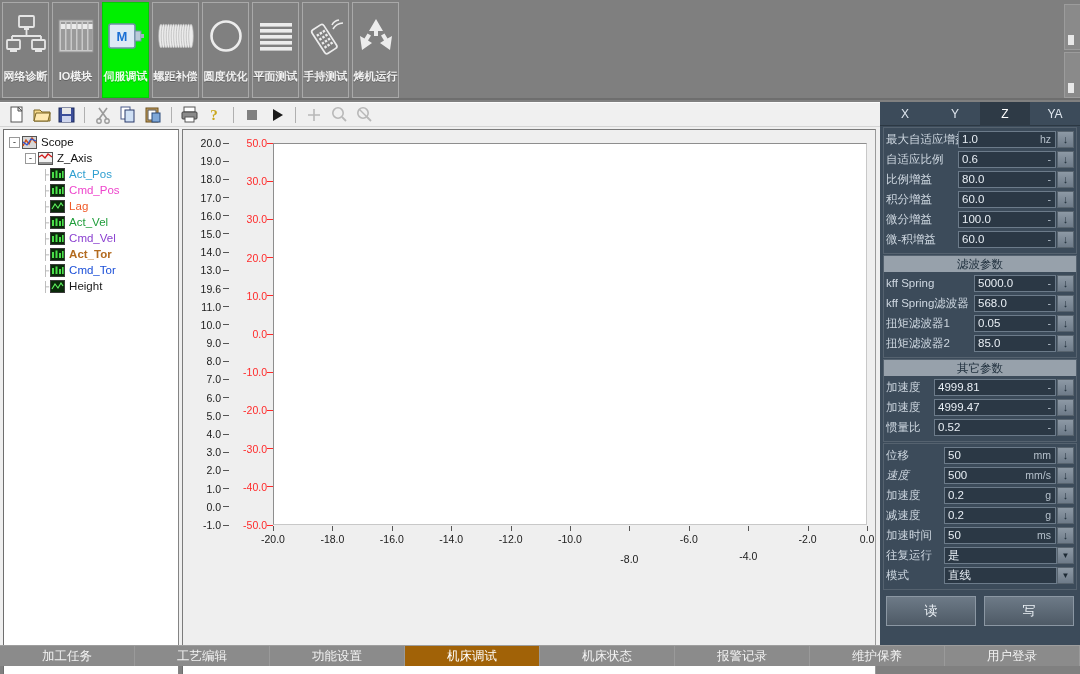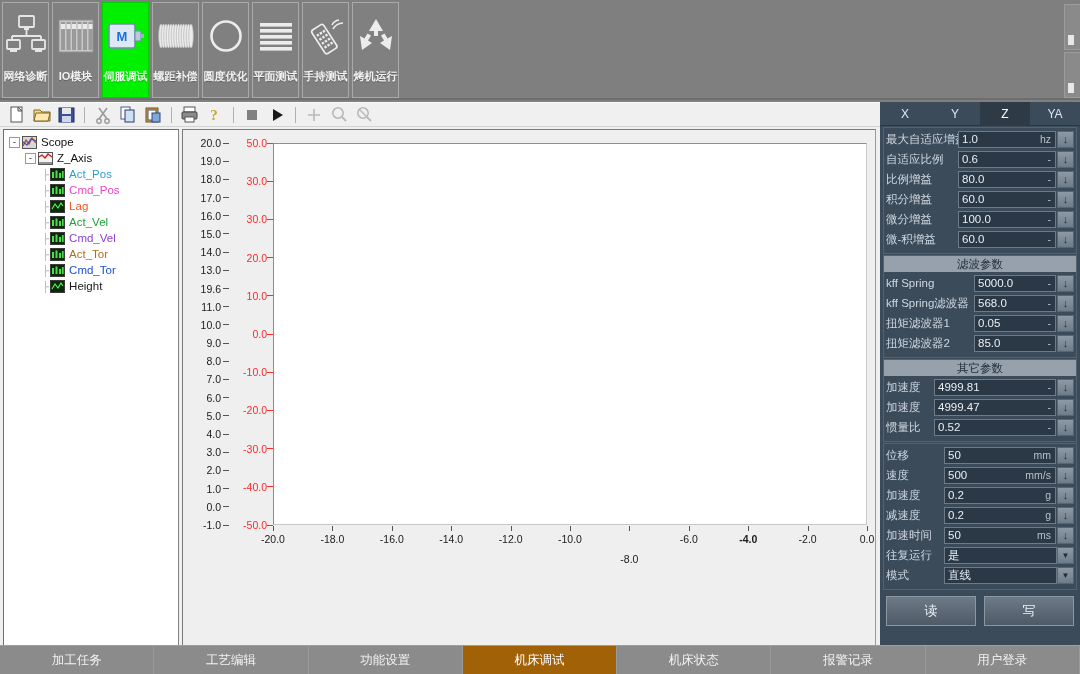--- a/index.html
+++ b/index.html
@@ -131,21 +131,21 @@
   }
   .rwbtns { display:flex; gap: 8px; padding: 6px 6px 0 6px; }
   .rwbtn {
     flex: 1; height: 30px; background: linear-gradient(#6d7a87,#4e5a66);
     border: 1px solid #8b97a3; color: #eef3f8; font-size: 13px;
     display:flex; align-items:center; justify-content:center; cursor:pointer;
   }
 
   
   .bottomnav {
-    position: absolute; left: 0; top: 645px; width: 1080px; height: 29px;
+    position: absolute; left: 0; top: 645px; width: 1080px; height: 21px;
     background: #8b8b8b; display: flex; border-top: 1px solid #9e9e9e;
   }
   .navitem {
     flex: 1; display: flex; align-items: center; justify-content: center;
     font-size: 12.5px; color: #f2f2f2; cursor: pointer;
     border-right: 1px solid #9a9a9a;
   }
   .navitem.active { background: #a16207; color: #ffffff; }
 </style>
 </head>
@@ -469,21 +469,21 @@
             <span class="dash">├</span>
             <div class="ico"><svg width="15" height="13" viewBox="0 0 15 13">
                 <rect x="0.5" y="0.5" width="14" height="12" fill="#0a2a0a" stroke="#3a3a3a"></rect>
                 <g fill="#4ae04a">
                   <rect x="2" y="4" width="2" height="6"></rect>
                   <rect x="5.5" y="2.5" width="2" height="7.5"></rect>
                   <rect x="9" y="5" width="2" height="5"></rect>
                   <rect x="12" y="3" width="1.6" height="7"></rect>
                 </g>
               </svg></div>
-            <span style="color: rgb(179, 107, 31);">Act_Tor</span>
+            <span style="color: rgb(179, 107, 31); font-weight: bold;">Act_Tor</span>
           </div>
           <div class="tnode" style="padding-left: 33px;">
             <span class="dash">├</span>
             <div class="ico"><svg width="15" height="13" viewBox="0 0 15 13">
                 <rect x="0.5" y="0.5" width="14" height="12" fill="#0a2a0a" stroke="#3a3a3a"></rect>
                 <g fill="#4ae04a">
                   <rect x="2" y="4" width="2" height="6"></rect>
                   <rect x="5.5" y="2.5" width="2" height="7.5"></rect>
                   <rect x="9" y="5" width="2" height="5"></rect>
                   <rect x="12" y="3" width="1.6" height="7"></rect>
@@ -585,21 +585,21 @@
           <div class="xtick" style="left: 244.2px; width: 48px; top: 403px;">-14.0</div>
           <div class="xtk-mark" style="left: 327.6px; top: 396px;"></div>
           <div class="xtick" style="left: 303.6px; width: 48px; top: 403px;">-12.0</div>
           <div class="xtk-mark" style="left: 387px; top: 396px;"></div>
           <div class="xtick" style="left: 363px; width: 48px; top: 403px;">-10.0</div>
           <div class="xtk-mark" style="left: 446.4px; top: 396px;"></div>
           <div class="xtick" style="left: 422.4px; width: 48px; top: 423px;">-8.0</div>
           <div class="xtk-mark" style="left: 505.8px; top: 396px;"></div>
           <div class="xtick" style="left: 481.8px; width: 48px; top: 403px;">-6.0</div>
           <div class="xtk-mark" style="left: 565.2px; top: 396px;"></div>
-          <div class="xtick" style="left: 541.2px; width: 48px; top: 403px; font-weight: bold;">-4.0</div>
+          <div class="xtick" style="left: 541.2px; width: 48px; top: 420px;">-4.0</div>
           <div class="xtk-mark" style="left: 624.6px; top: 396px;"></div>
           <div class="xtick" style="left: 600.6px; width: 48px; top: 403px;">-2.0</div>
           <div class="xtk-mark" style="left: 684px; top: 396px;"></div>
           <div class="xtick" style="left: 660px; width: 48px; top: 403px;">0.0</div>
         </div>
     </div>
 
     <div class="logpane"></div>
 
   </div>
@@ -734,21 +734,21 @@
           <div class="gbody">
             <div class="prow">
               <div class="plabel" style="width: 58px;">位移</div>
               <div class="pfield">
                 <div class="pval">50</div>
                 <div class="punit">mm</div>
               </div>
               <div class="spin">↓</div>
             </div>
             <div class="prow">
-              <div class="plabel" style="width: 58px;">速度</div>
+              <div class="plabel" style="width: 58px; font-style: italic;">速度</div>
               <div class="pfield">
                 <div class="pval">500</div>
                 <div class="punit">mm/s</div>
               </div>
               <div class="spin">↓</div>
             </div>
             <div class="prow">
               <div class="plabel" style="width: 58px;">加速度</div>
               <div class="pfield">
                 <div class="pval">0.2</div>
@@ -795,16 +795,17 @@
     </div>
   </div>
 
   <div class="bottomnav" id="bottomnav">
       <div class="navitem">加工任务</div>
       <div class="navitem">工艺编辑</div>
       <div class="navitem">功能设置</div>
       <div class="navitem active">机床调试</div>
       <div class="navitem">机床状态</div>
       <div class="navitem">报警记录</div>
+      <div class="navitem">维护保养</div>
       <div class="navitem">用户登录</div>
     </div>
 
 </div>
 
 </body></html>

